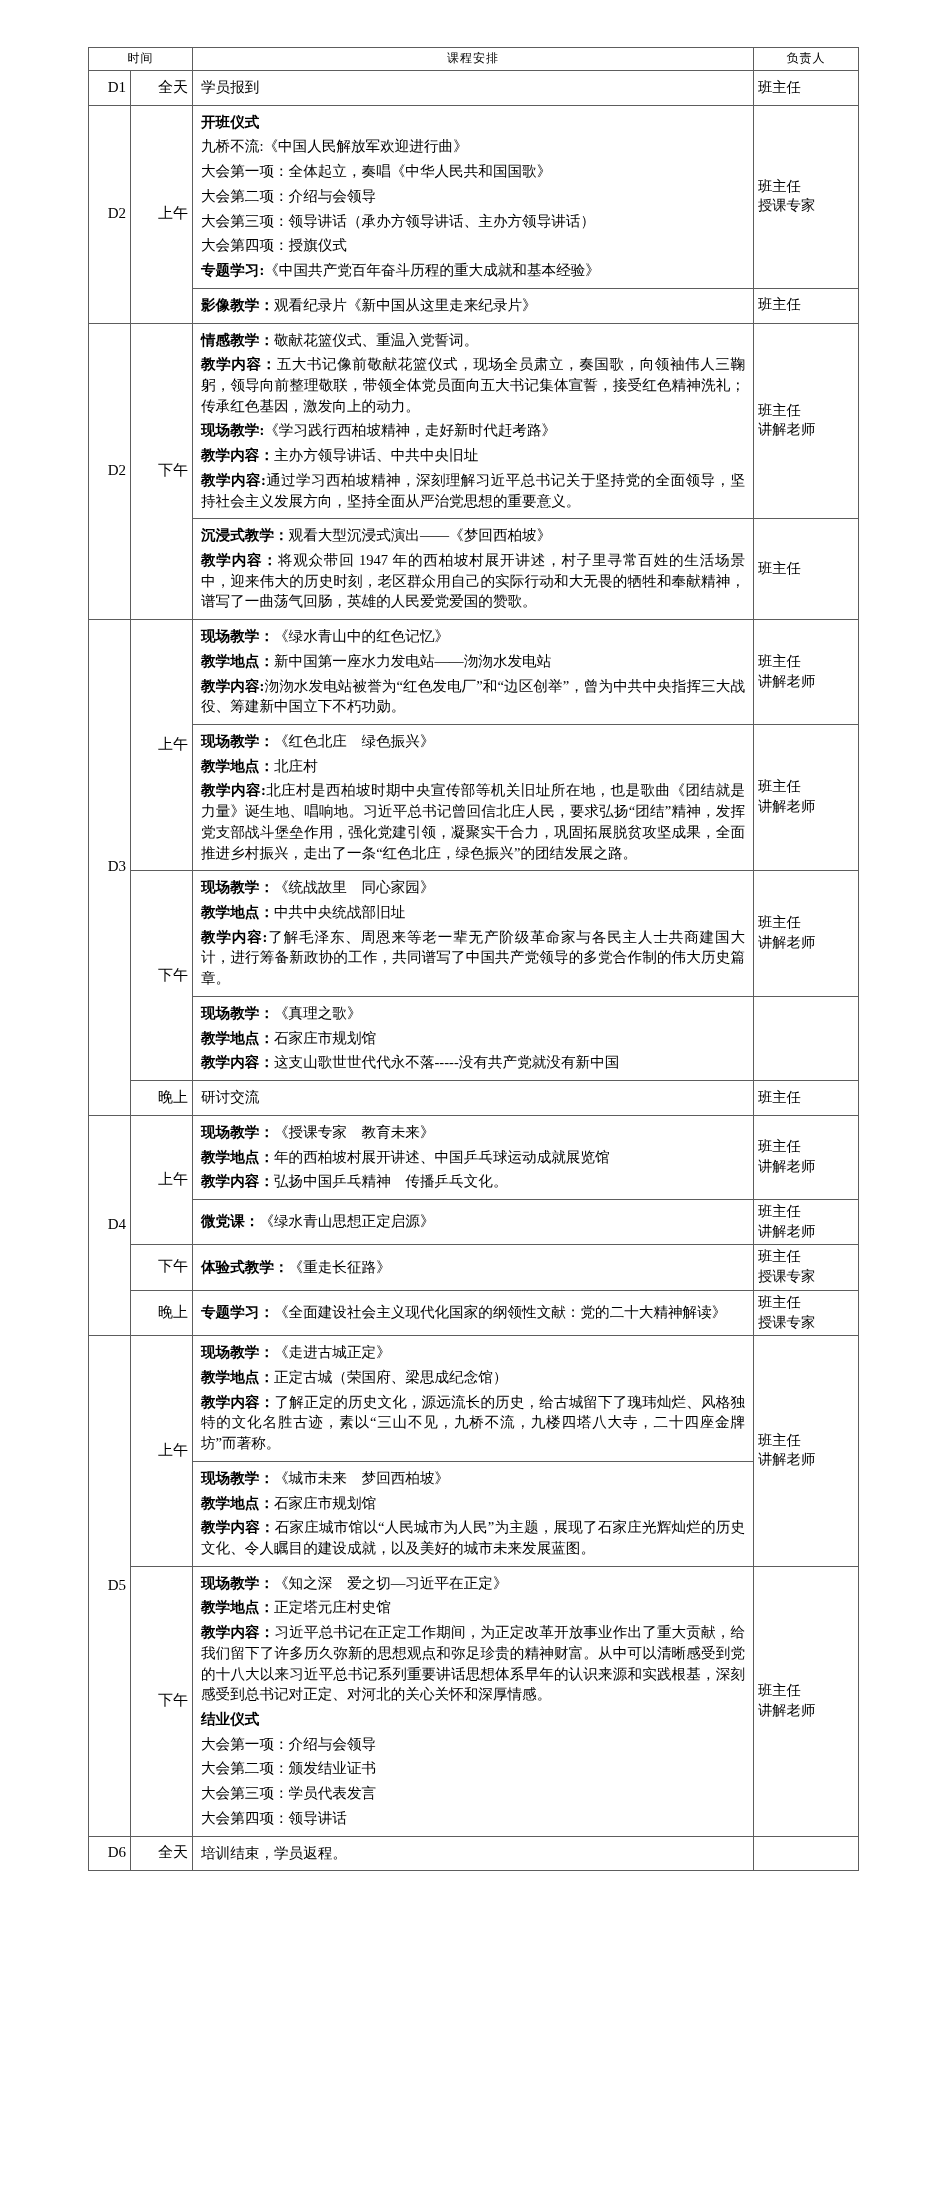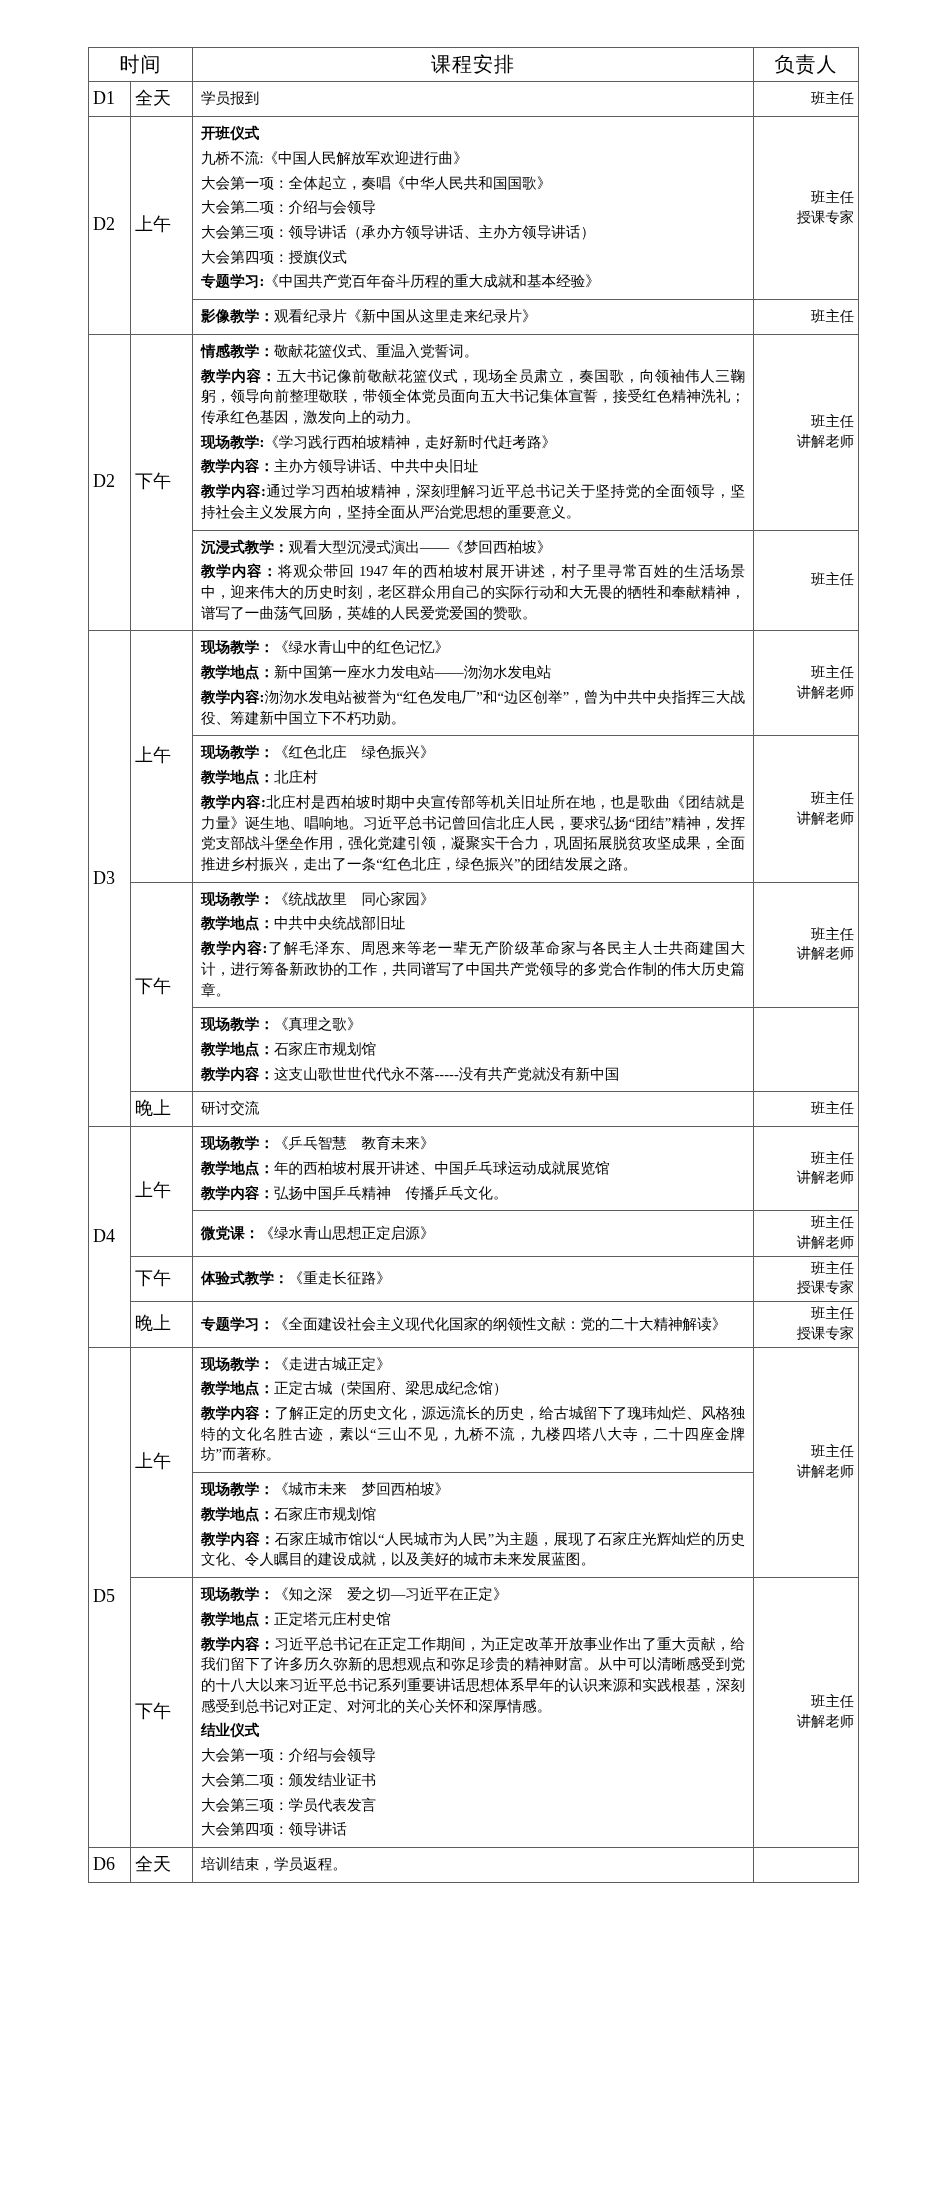--- a/index.html
+++ b/index.html
@@ -35,33 +35,33 @@
   table.schedule td, table.schedule th {
     border: 1px solid #5d5d5d;
     padding: 2px 4px 3px 4px;
     vertical-align: middle;
     font-weight: normal;
     word-break: break-all;
   }
   .hdr {
     text-align: center;
     font-weight: bold;
-    font-size: 20px;
+    font-size: 12px;
     padding: 7px 4px;
     letter-spacing: 1px;
   }
   .c-day-cell, .c-part-cell {
-    text-align: left;
-    font-size: 18px;
+    text-align: right;
+    font-size: 15px;
     padding-left: 1px;
     padding-right: 1px;
   }
   .c-day-cell { letter-spacing: 0; }
   .owner {
-    text-align: right;
+    text-align: left;
     font-size: 14.3px;
     line-height: 1.38;
   }
   .body-cell {
     text-align: justify;
     text-justify: inter-ideograph;
     padding-left: 6px;
     padding-right: 5px;
   }
   .body-cell p {
@@ -199,21 +199,21 @@
             <p><span>研讨交流</span></p>
           </td>
           <td class="owner" rowspan="1">
             <span class="owner-line">班主任</span>
           </td>
         </tr>
         <tr>
           <td class="c-day-cell" rowspan="4">D4</td>
           <td class="c-part-cell" rowspan="2">上午</td>
           <td class="body-cell">
-            <p><span class="lbl">现场教学：</span><span>《乒乓智慧　教育未来》</span></p>
+            <p><span class="lbl">现场教学：</span><span>《授课专家　教育未来》</span></p>
             <p><span class="lbl">教学地点：</span><span>年的西柏坡村展开讲述、中国乒乓球运动成就展览馆</span></p>
             <p><span class="lbl">教学内容：</span><span>弘扬中国乒乓精神　传播乒乓文化。</span></p>
           </td>
           <td class="owner" rowspan="1">
             <span class="owner-line">班主任</span>
             <span class="owner-line">讲解老师</span>
           </td>
         </tr>
         <tr>
           <td class="body-cell">

